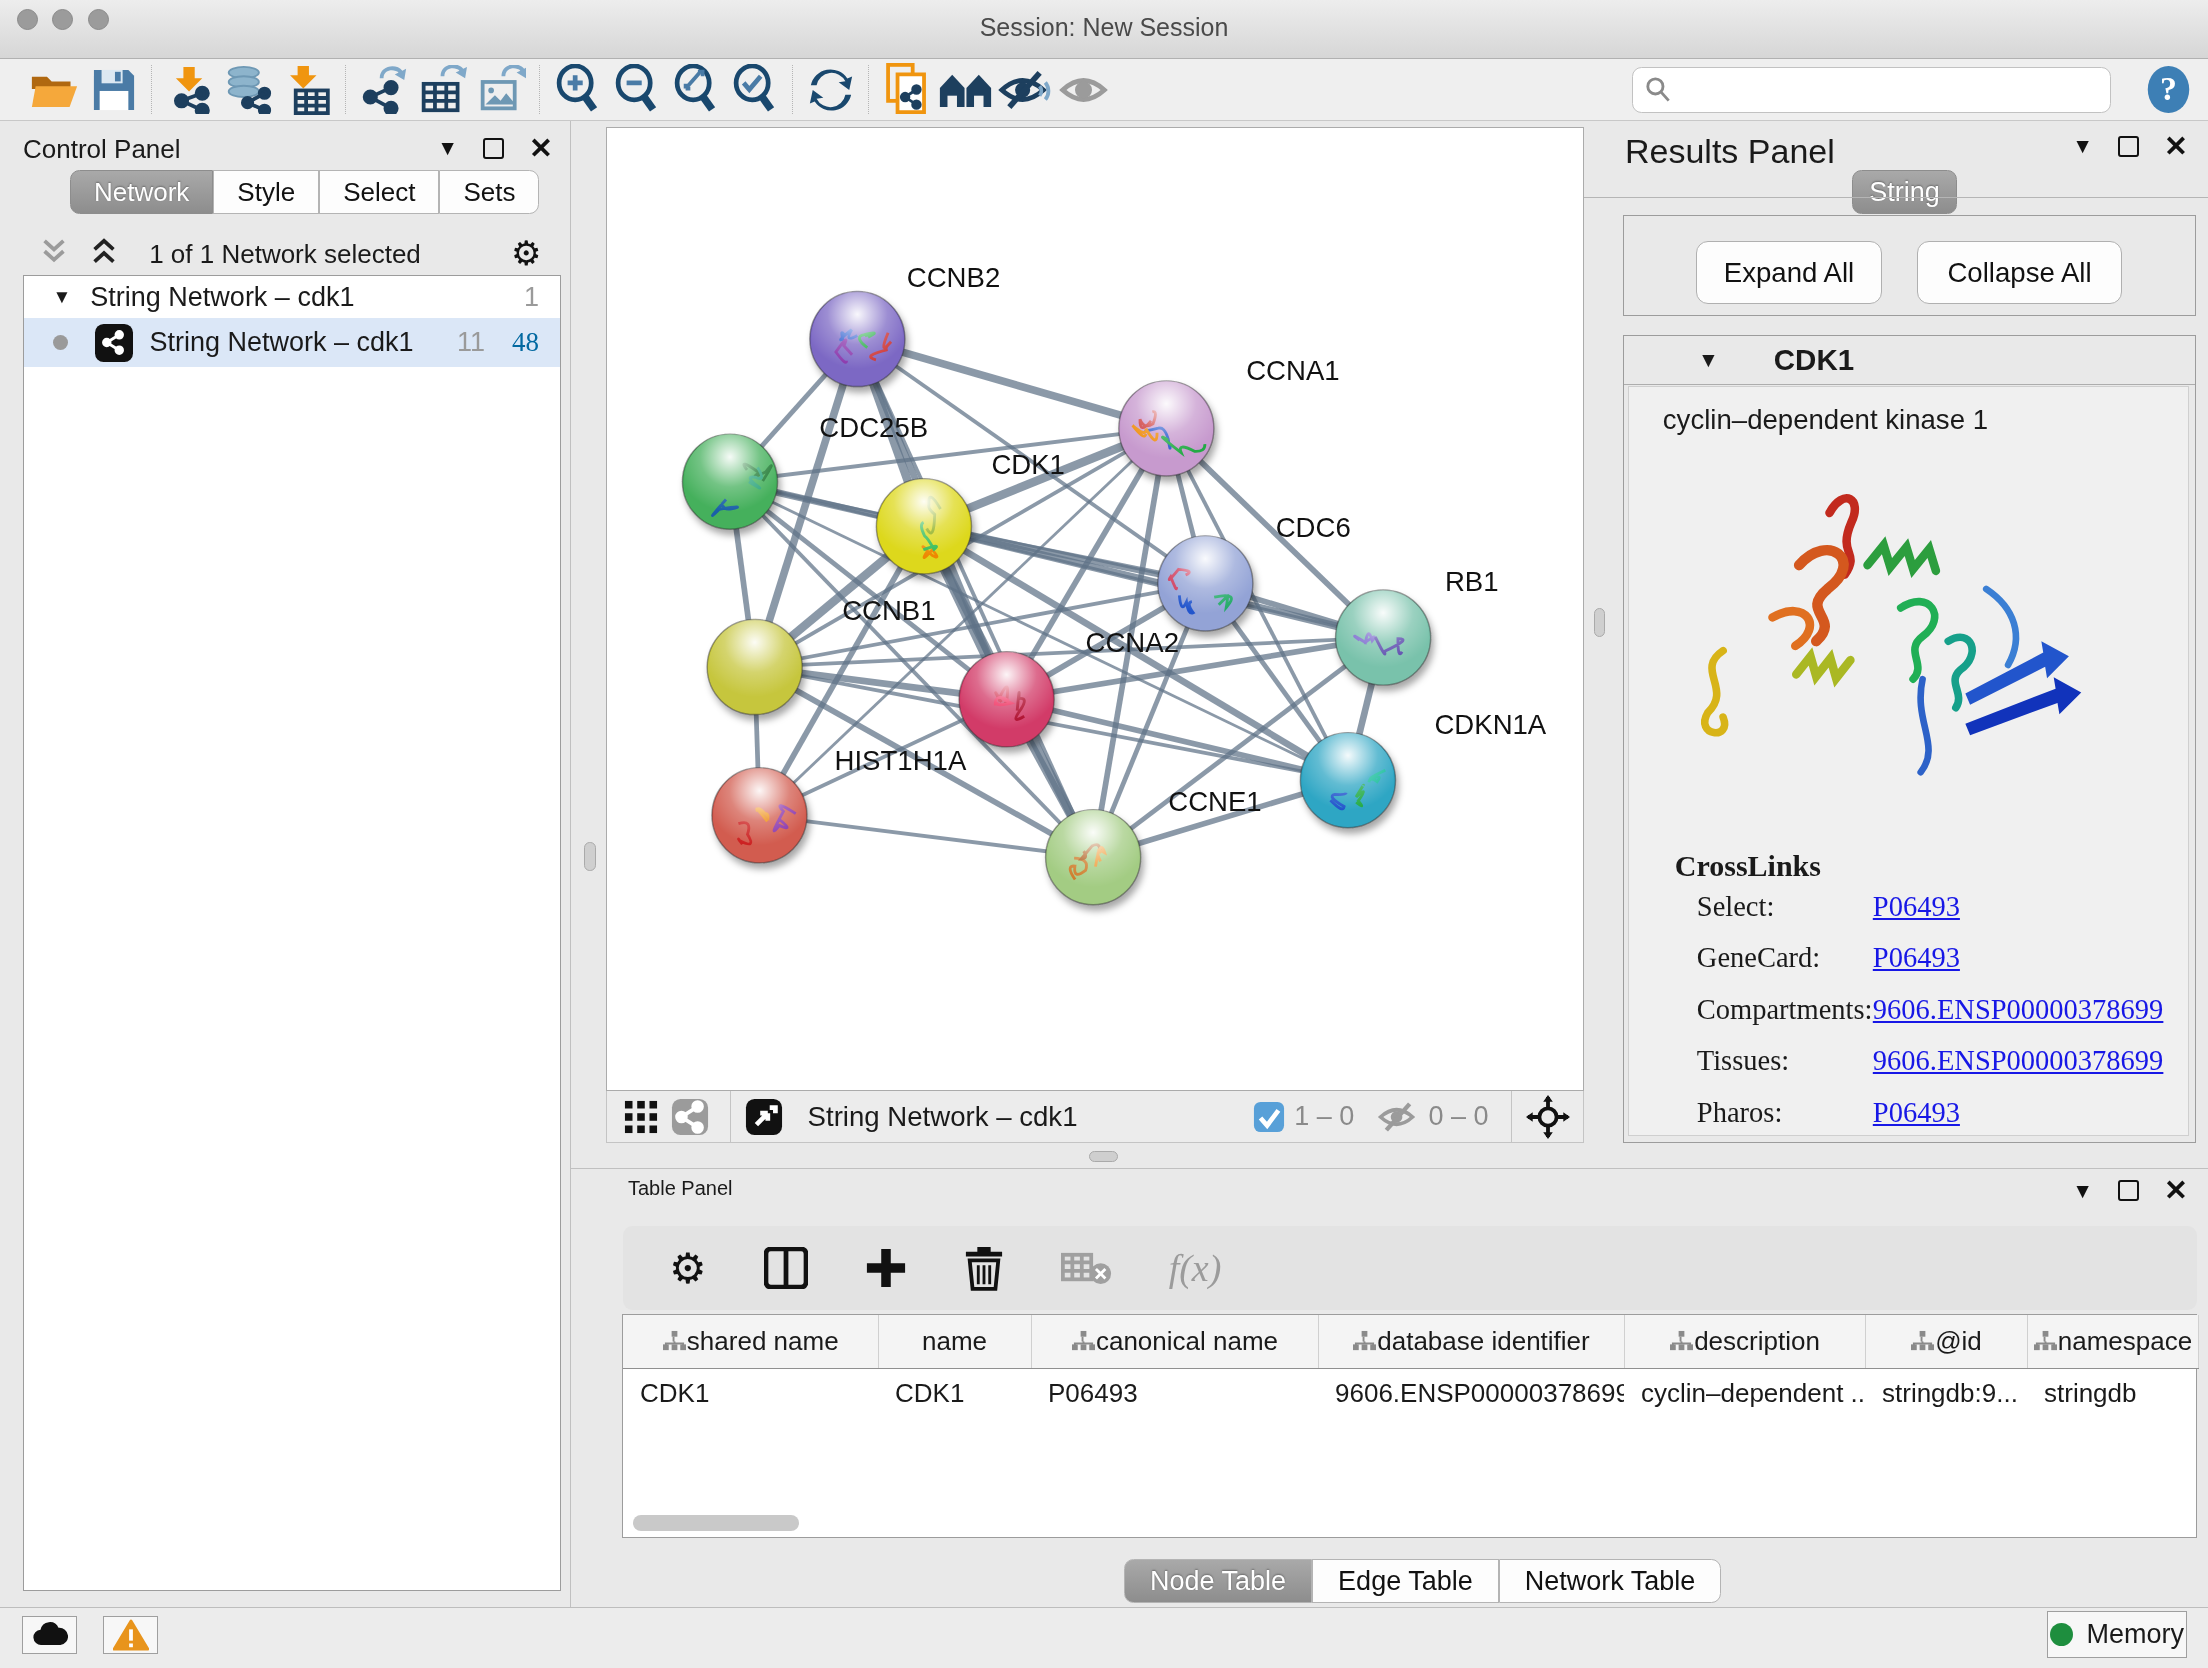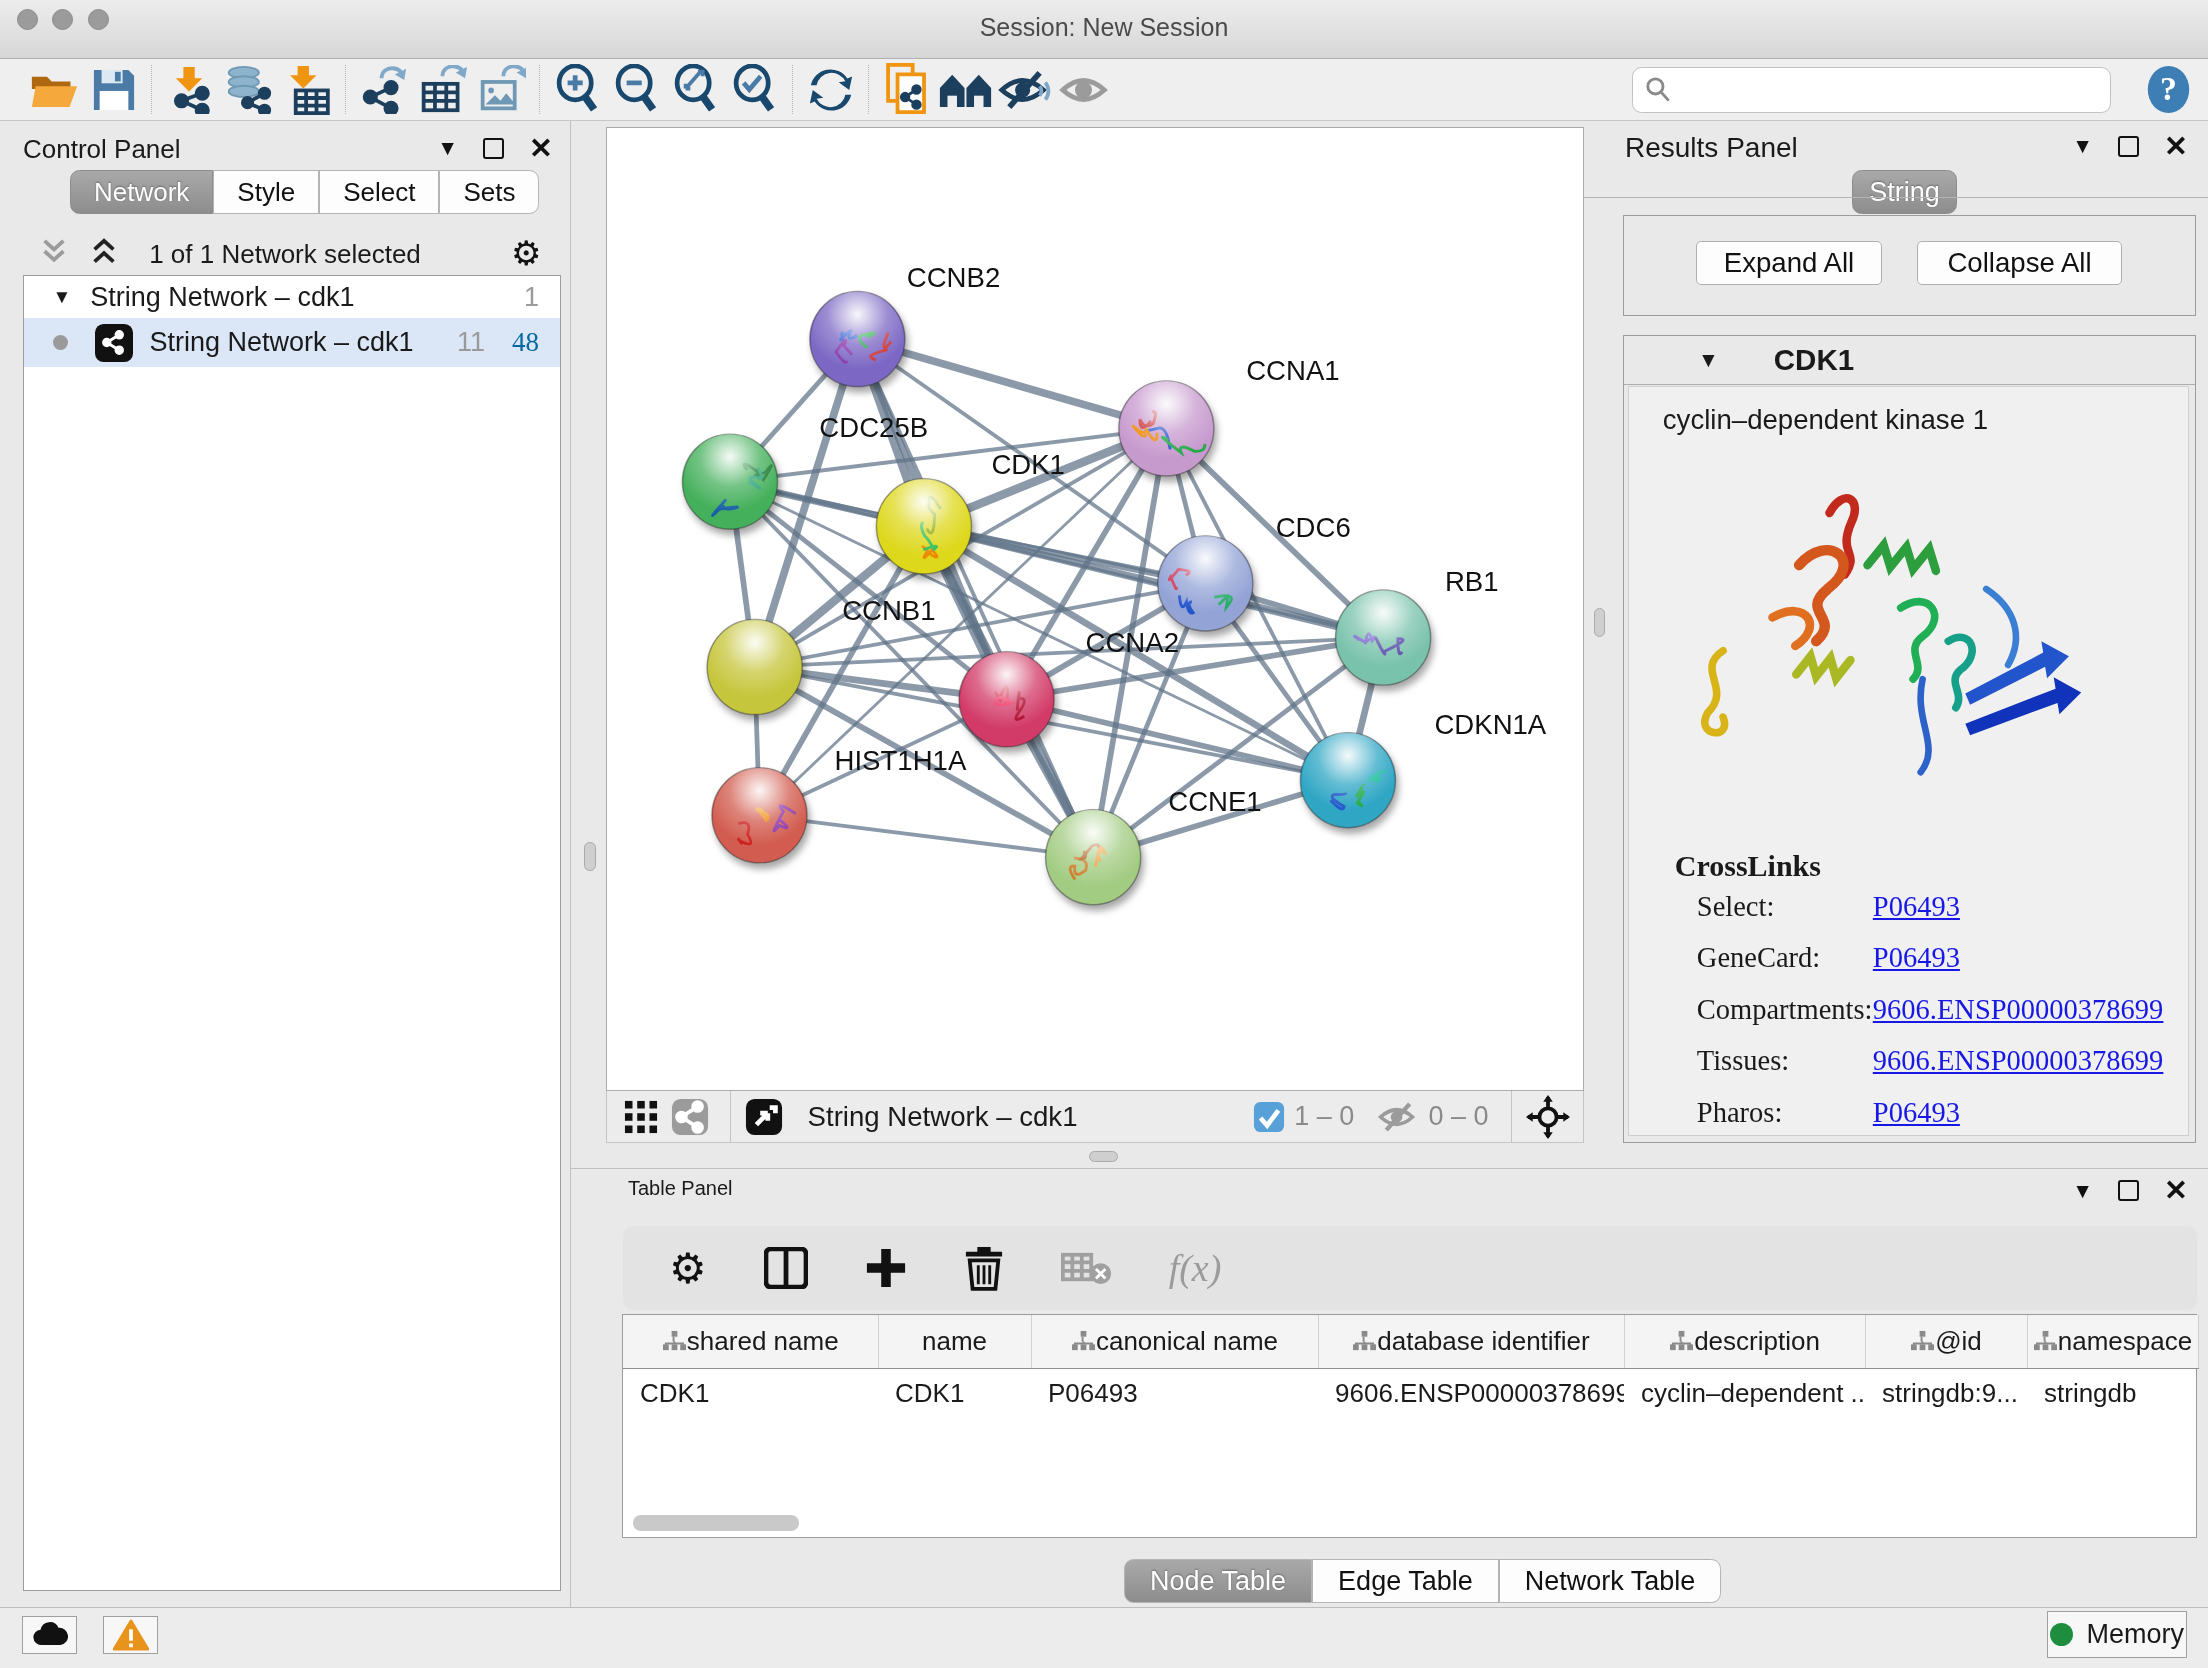--- a/index.html
+++ b/index.html
@@ -62,28 +62,28 @@
   .ns-sep { width:1px; height:51px; background:#c4c4c4; margin:0 13.3px; }
   .ns-name { font-size:27.6px; margin-left:25px; }
   .ns-right { margin-left:auto; display:flex; align-items:center; }
   .ns-count { font-size:27px; color:#8a8a8a; margin:0 9.5px; }
   .h-strip { position:absolute; left:35px; top:1022px; width:978px; height:25px; }
   .h-handle { position:absolute; left:483px; top:7.6px; width:28.5px; height:11.4px; background:#cfcfcf; border:1px solid #aaa; border-radius:5.7px; }
 
   
   .results { position:absolute; left:1584px; top:121px; width:625px; height:1047px; background:#e9e9e9; }
   .res-vhandle { position:absolute; left:9.5px; top:487px; width:11.4px; height:28.5px; background:#cfcfcf; border:1px solid #aaa; border-radius:5.7px; }
-  .res-head { position:absolute; left:41px; top:11.4px; font-size:28px; }
+  .res-head { position:absolute; left:41px; top:11.4px; font-size:34px; }
   .res-icons { position:absolute; right:21px; top:13.3px; }
   .res-tab { position:absolute; left:268px; top:49px; width:105px; height:44px; border-radius:9.5px;
     background:linear-gradient(#a9a9a9,#8d8d8d); color:#fff; font-size:27px; display:flex; align-items:center; justify-content:center;
     text-shadow:0 -1px 1.9px rgba(0,0,0,.35); border:1px solid #8d8d8d; }
   .res-body { position:absolute; left:0px; top:76px; width:625px; height:971px; border-top:1px solid #b5b5b5; }
   .exp-box { position:absolute; left:39px; top:17px; width:573px; height:101px; background:#e9e9e9; border:1.9px solid #9c9c9c; }
-  .exp-box button { position:absolute; top:25px; height:44px; background:#fdfdfd; border:1px solid #b0b0b0; border-radius:5px;
+  .exp-box button { position:absolute; top:25px; height:63px; background:#fdfdfd; border:1px solid #b0b0b0; border-radius:12px;
     font-size:27.6px; font-family:inherit; color:#111; }
   .btn-expand { left:72px; width:186px; }
   .btn-collapse { left:293px; width:205px; }
   .gene-box { position:absolute; left:39px; top:137px; width:573px; height:808px; border:1.9px solid #9c9c9c; background:#e9e9e9; }
   .gene-head { height:49px; display:flex; align-items:center; border-bottom:1px solid #adadad; }
   .gene-head .tri { margin-left:74px; font-size:21px; }
   .gene-head .gname { margin-left:55px; font-size:29.5px; font-weight:bold; }
   .gene-content { position:absolute; left:3.8px; top:50px; width:561px; height:750px; background:#f0f0f0; border:1px solid #cfcfcf; overflow:hidden; }
   .gene-desc { position:absolute; left:34px; top:17px; font-size:27.6px; }
   .protein-img { position:absolute; left:48px; top:86px; }

